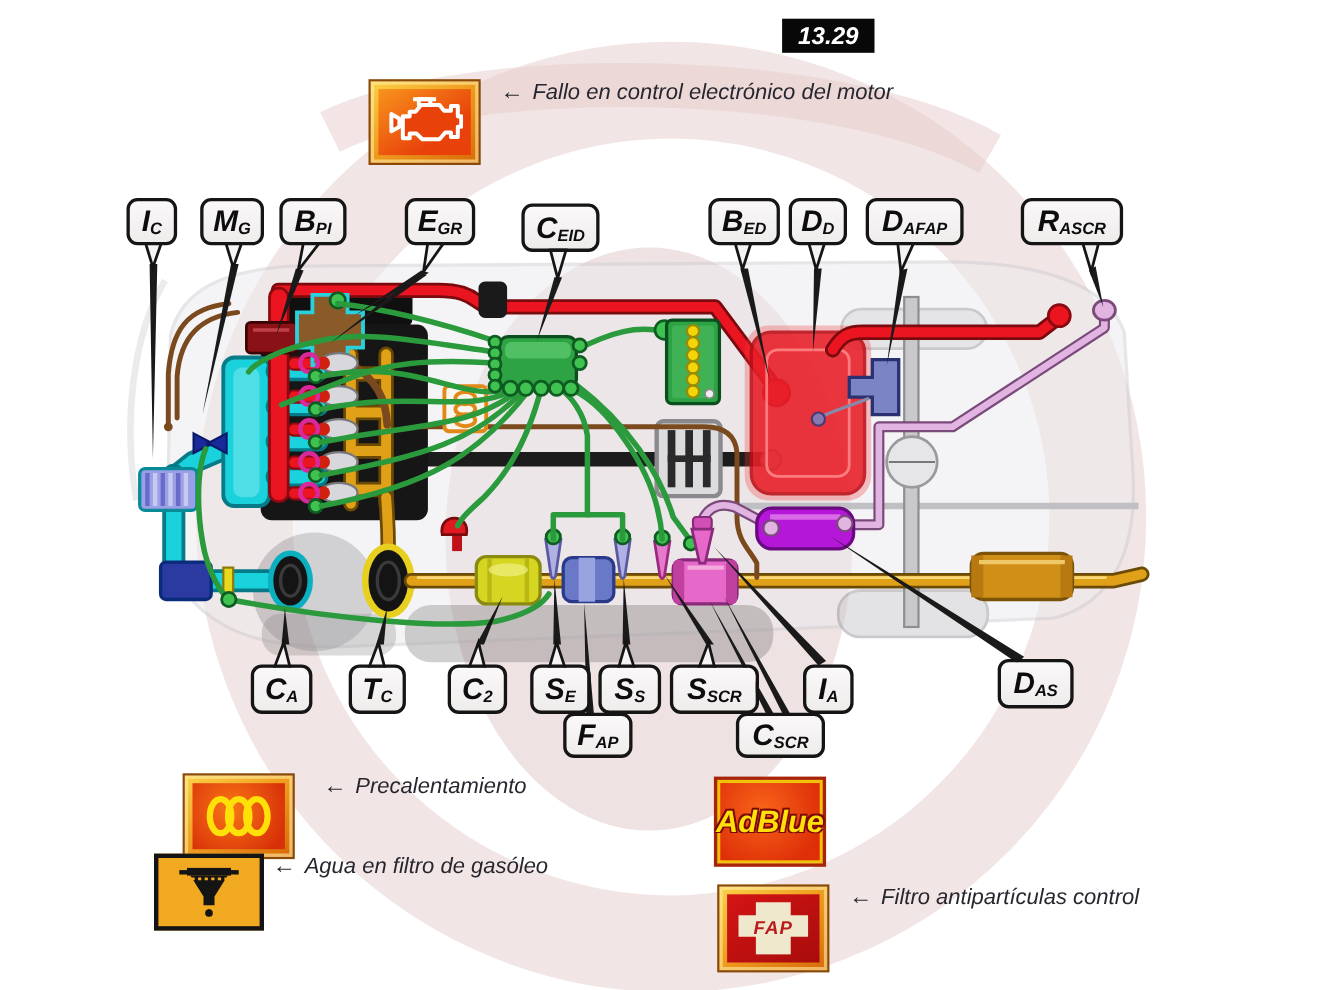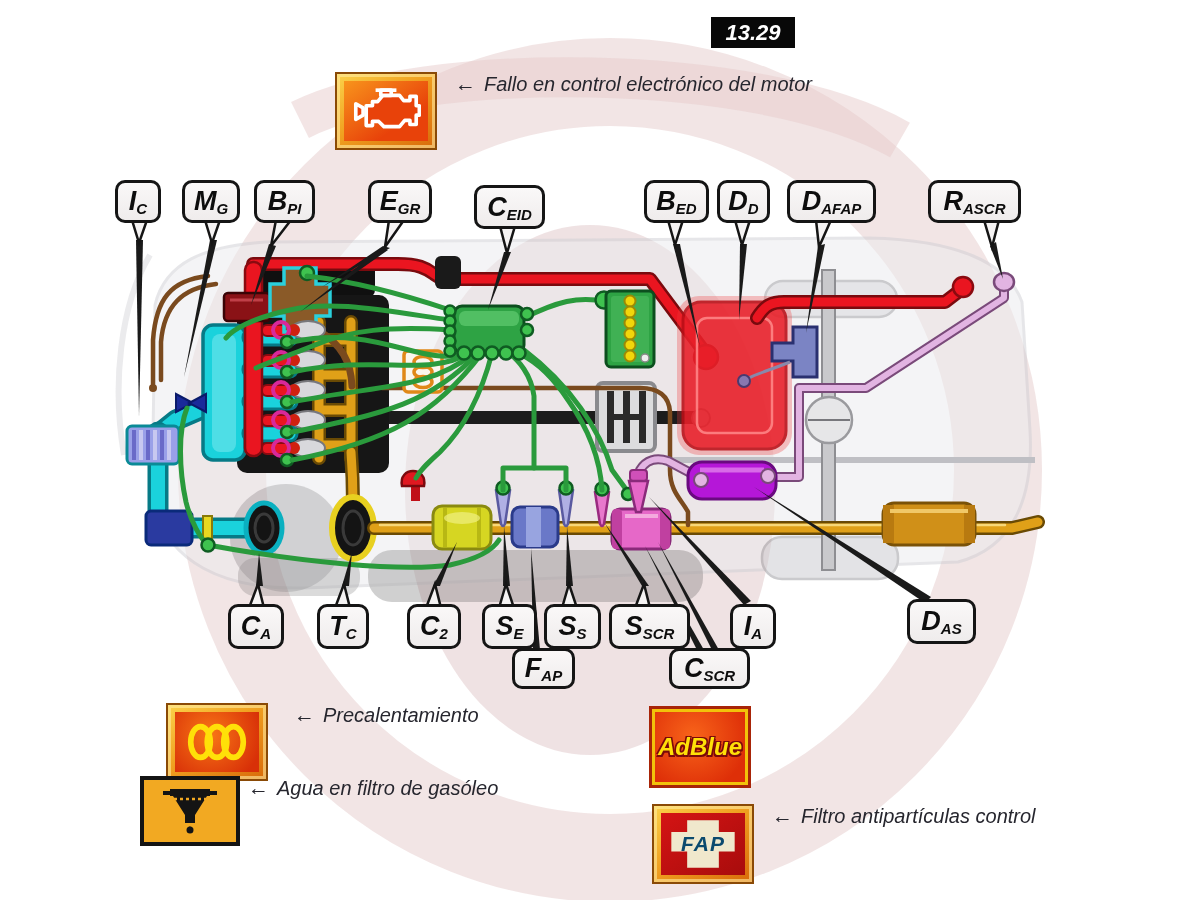--- a/index.html
+++ b/index.html
@@ -22,25 +22,25 @@
   .lamp{box-sizing:border-box;display:flex;align-items:center;justify-content:center;flex:none;}
   .goldframe{padding:7px;background:linear-gradient(145deg,#fbd24a 0%,#f0a020 45%,#d86a0a 100%);
              border:2px solid #8a4a06;box-shadow:inset 0 0 0 3px rgba(255,235,160,.6);}
   .face{width:100%;height:100%;display:flex;align-items:center;justify-content:center;position:relative;}
   .face-engine{background:linear-gradient(145deg,#f8941c,#e8420a 70%);}
   .face-glow{background:radial-gradient(circle at 42% 38%,#f87616,#d83008 85%);}
   .lamp-water{background:#f2a922;border:4px solid #141414;}
   .lamp-adblue{background:#e8420a;border:3px solid #f2c20a;outline:3px solid #a82408;}
   .face-adblue{background:radial-gradient(circle at 42% 35%,#f8641a,#de2f08 80%);}
   .face-fap{background:linear-gradient(145deg,#d41414,#a80c0c);}
-  .adblue-word{font-size:24px;font-weight:bold;color:#ffe008;letter-spacing:0px;
+  .adblue-word{font-size:28px;font-weight:bold;color:#ffe008;letter-spacing:0px;
     text-shadow:-1.5px -1.5px 0 #7a0a0a,1.5px -1.5px 0 #7a0a0a,-1.5px 1.5px 0 #7a0a0a,1.5px 1.5px 0 #7a0a0a;}
   .fap-cross{width:72px;height:54px;background:#f0e8cc;display:flex;align-items:center;justify-content:center;
     clip-path:polygon(28% 6%,72% 6%,72% 28%,94% 28%,94% 64%,72% 64%,72% 94%,28% 94%,28% 64%,6% 64%,6% 28%,28% 28%);}
-  .fap-word{font-size:21px;font-weight:bold;color:#0c4a6e;letter-spacing:1px;}
+  .fap-word{font-size:17px;font-weight:bold;color:#b91c1c;letter-spacing:1px;}
   
   .tail{fill:#f5f3f3;stroke:#151515;stroke-width:2.5;}
   .wedge{fill:#1a1a1a;}
   .cyO{fill:none;stroke:#067a86;stroke-width:21;stroke-linecap:round;stroke-linejoin:round;}
   .cyI{fill:none;stroke:#1ad2dc;stroke-width:14;stroke-linecap:round;stroke-linejoin:round;}
   .rdO{fill:none;stroke:#7a0a0e;stroke-width:14;stroke-linecap:round;stroke-linejoin:round;}
   .rdI{fill:none;stroke:#ea1520;stroke-width:9;stroke-linecap:round;stroke-linejoin:round;}
   .gdO{fill:none;stroke:#6a4a04;stroke-width:14;stroke-linecap:round;}
   .gdI{fill:none;stroke:#e0a018;stroke-width:9;stroke-linecap:round;}
   .gdH{fill:none;stroke:#f8d878;stroke-width:2.5;stroke-linecap:round;}

